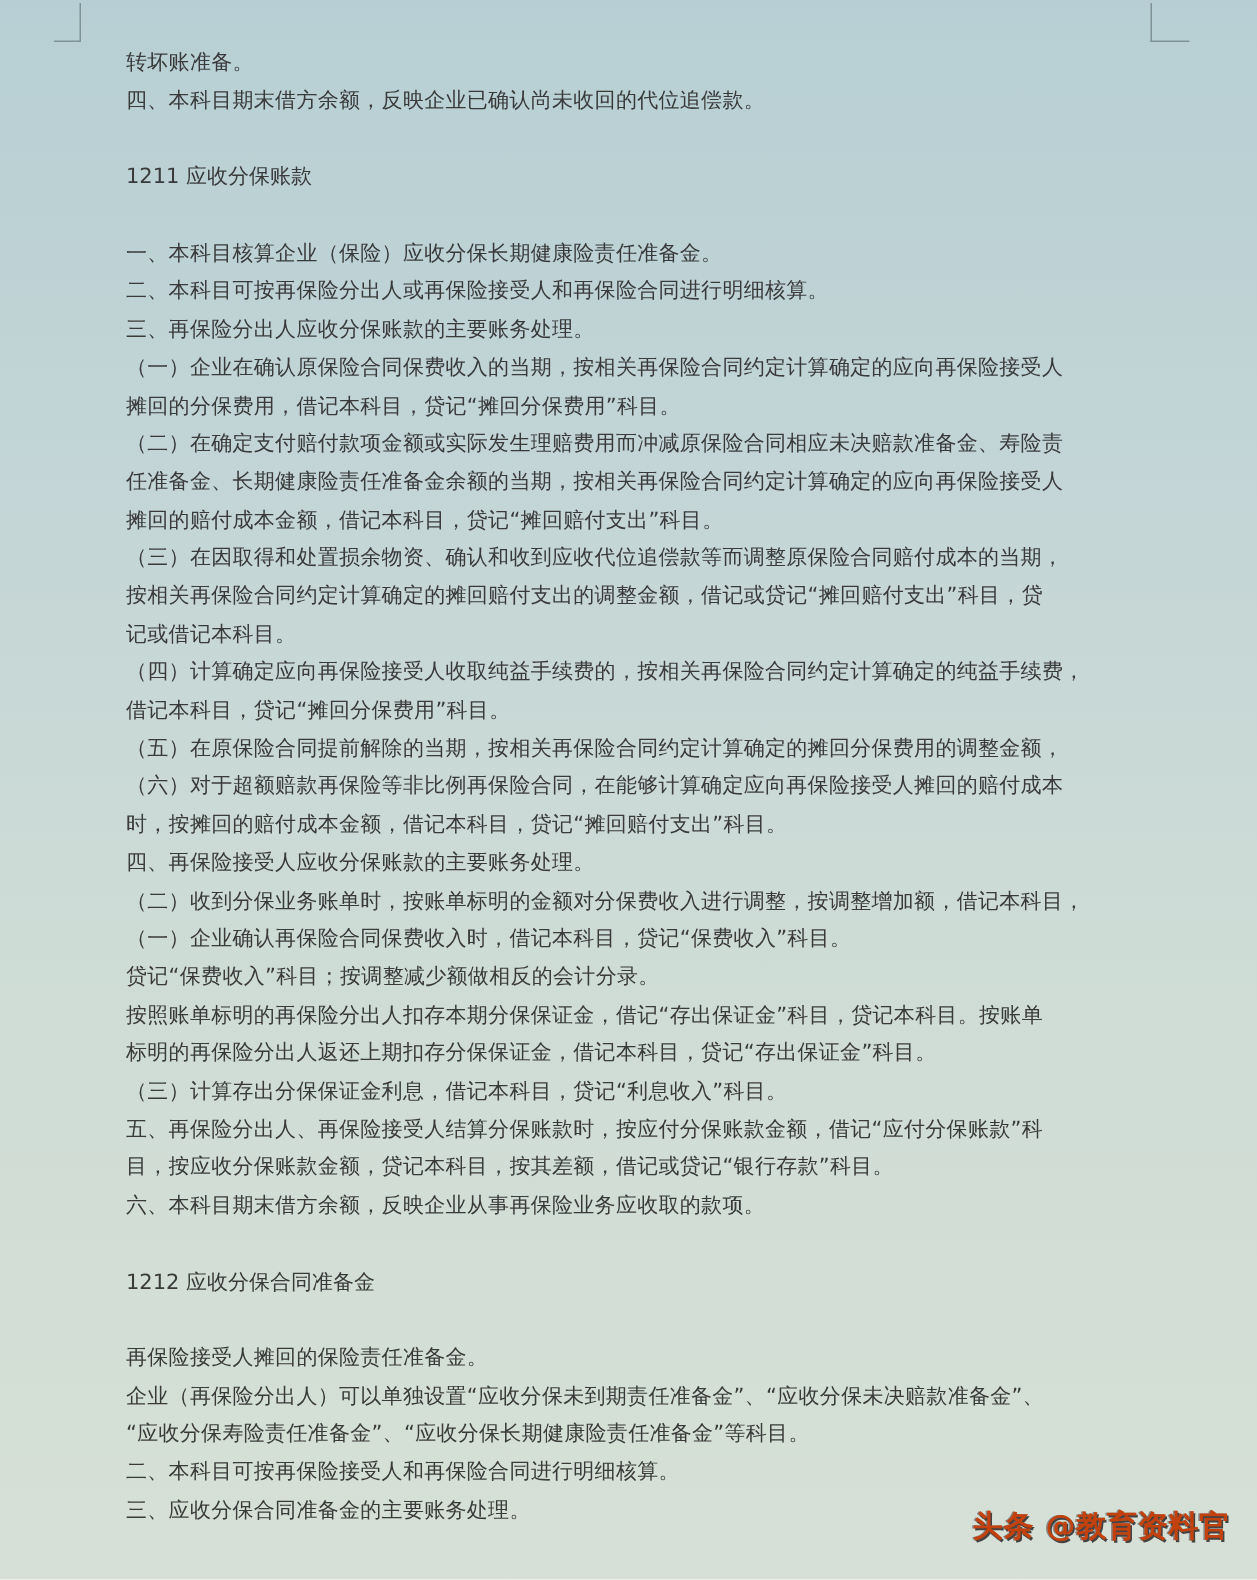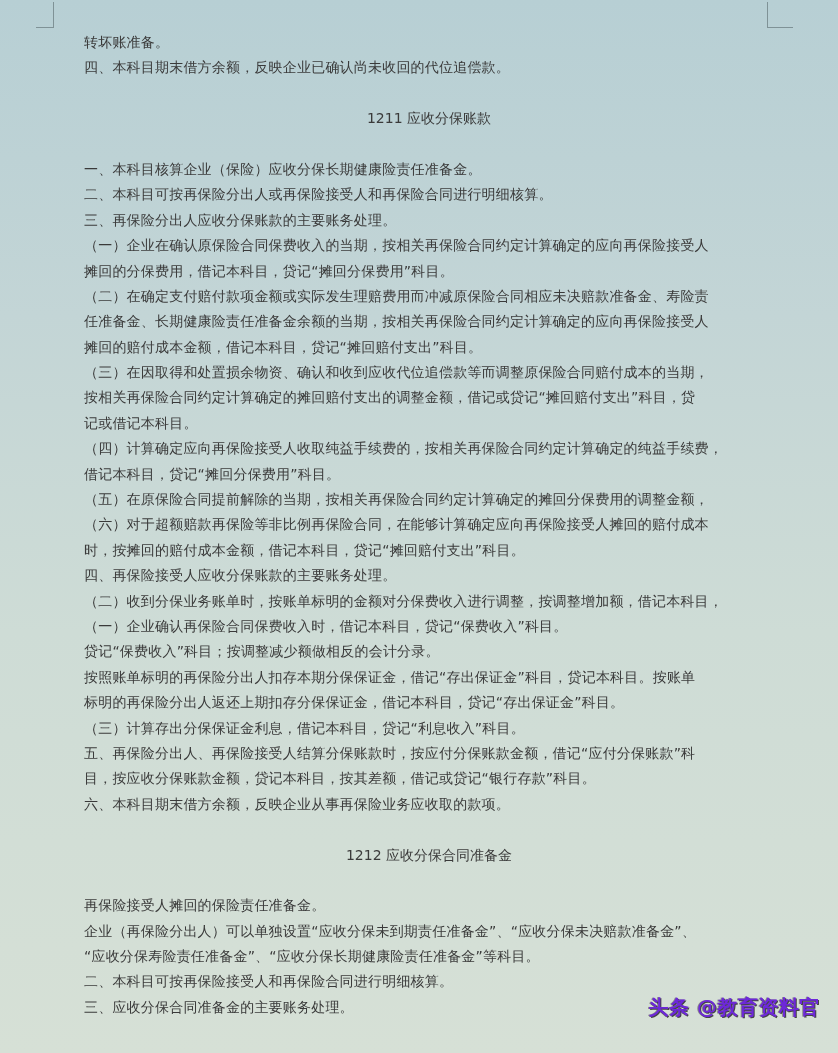--- a/index.html
+++ b/index.html
@@ -7,25 +7,25 @@
       width: 838px; height: 1053px; overflow: hidden; position: relative;
       background: linear-gradient(180deg, #b7cfd4 0%, #c3d5d6 30%, #cedcd6 60%, #d6e0d6 100%);
       font-family: "DejaVu Sans", sans-serif;
       color: #3a3a3a;
     }
     .corner { position: absolute; border-color: #7f9296; border-style: solid; border-width: 0; }
     .corner-tl { left: 36px; top: 2px; width: 17px; height: 25px; border-right-width: 1px; border-bottom-width: 1px; }
     .corner-tr { left: 767px; top: 2px; width: 25px; height: 25px; border-left-width: 1px; border-bottom-width: 1px; }
     .page { position: absolute; left: 84px; top: 30px; width: 690px; }
     .line { font-size: 14px; line-height: 25.4px; height: 25.4px; white-space: nowrap; letter-spacing: 0.2px; }
-    .heading { text-align: center; font-size: 14px; line-height: 25.4px; height: 25.4px; white-space: nowrap; }
+    .heading { text-align: left; font-size: 14px; line-height: 25.4px; height: 25.4px; white-space: nowrap; }
     .blank { height: 25.4px; }
     .watermark {
-      position: absolute; right: 18px; bottom: 32px;
-      font-size: 20px; color: #6d28d9; font-weight: bold;
+      position: absolute; right: 18px; bottom: 22px;
+      font-size: 20px; color: #c2410c; font-weight: bold;
       text-shadow: 1px 1px 0 #444, -1px 0 0 #888;
       letter-spacing: 0.5px;
     }
   </style>
 </head>
 <body>
 
 <div class="corner corner-tl"></div>
 <div class="corner corner-tr"></div>
 

